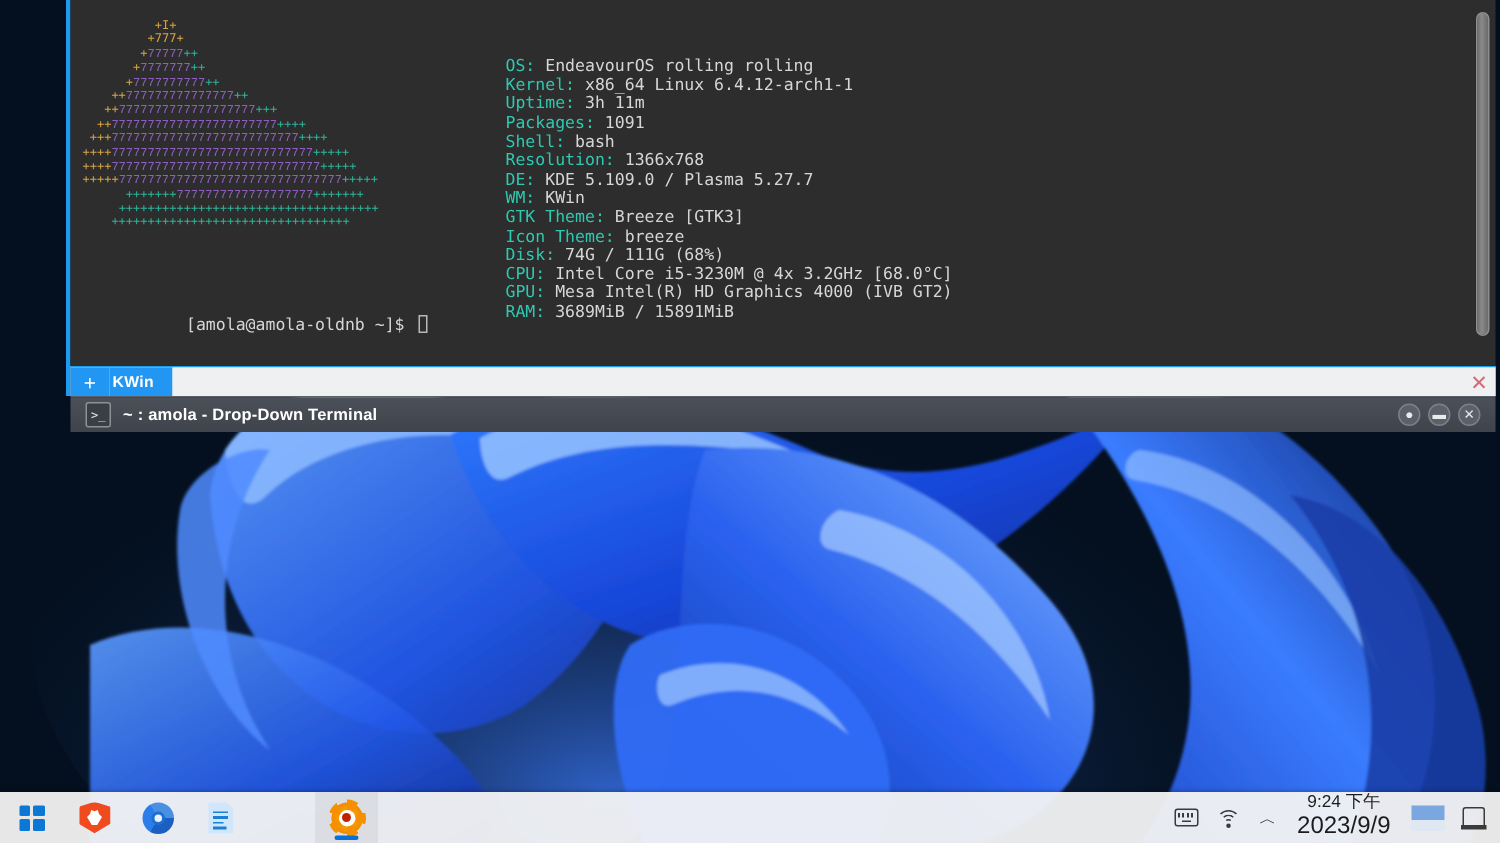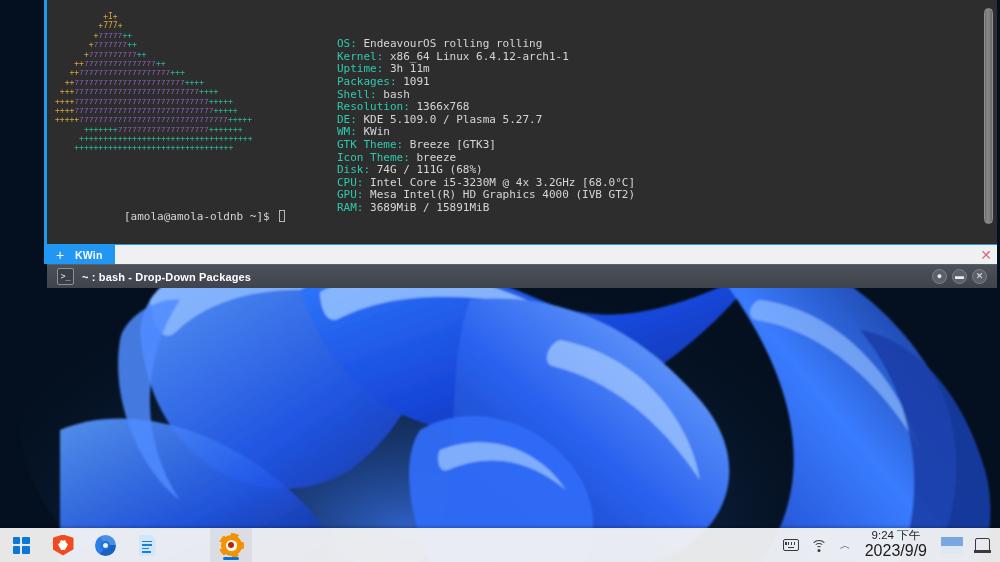--- a/index.html
+++ b/index.html
@@ -332,21 +332,21 @@
 
   <div id="term-tabbar">
     <div id="new-tab-btn">+</div>
     <div id="tab-shell">KWin</div>
     <div id="tab-rest"></div>
     <div id="tab-close">✕</div>
   </div>
 
   <div id="term-titlebar">
     <div id="title-icon">&gt;_</div>
-    <div id="title-text">~ : bash - Drop-Down Packages</div>
+    <div id="title-text">~ : amola - Drop-Down Terminal</div>
     <div id="title-buttons">
       <div class="win-btn">●</div>
       <div class="win-btn">▬</div>
       <div class="win-btn">✕</div>
     </div>
   </div>
 </div>
 
 <div id="taskbar">
   <div id="tb-left">

